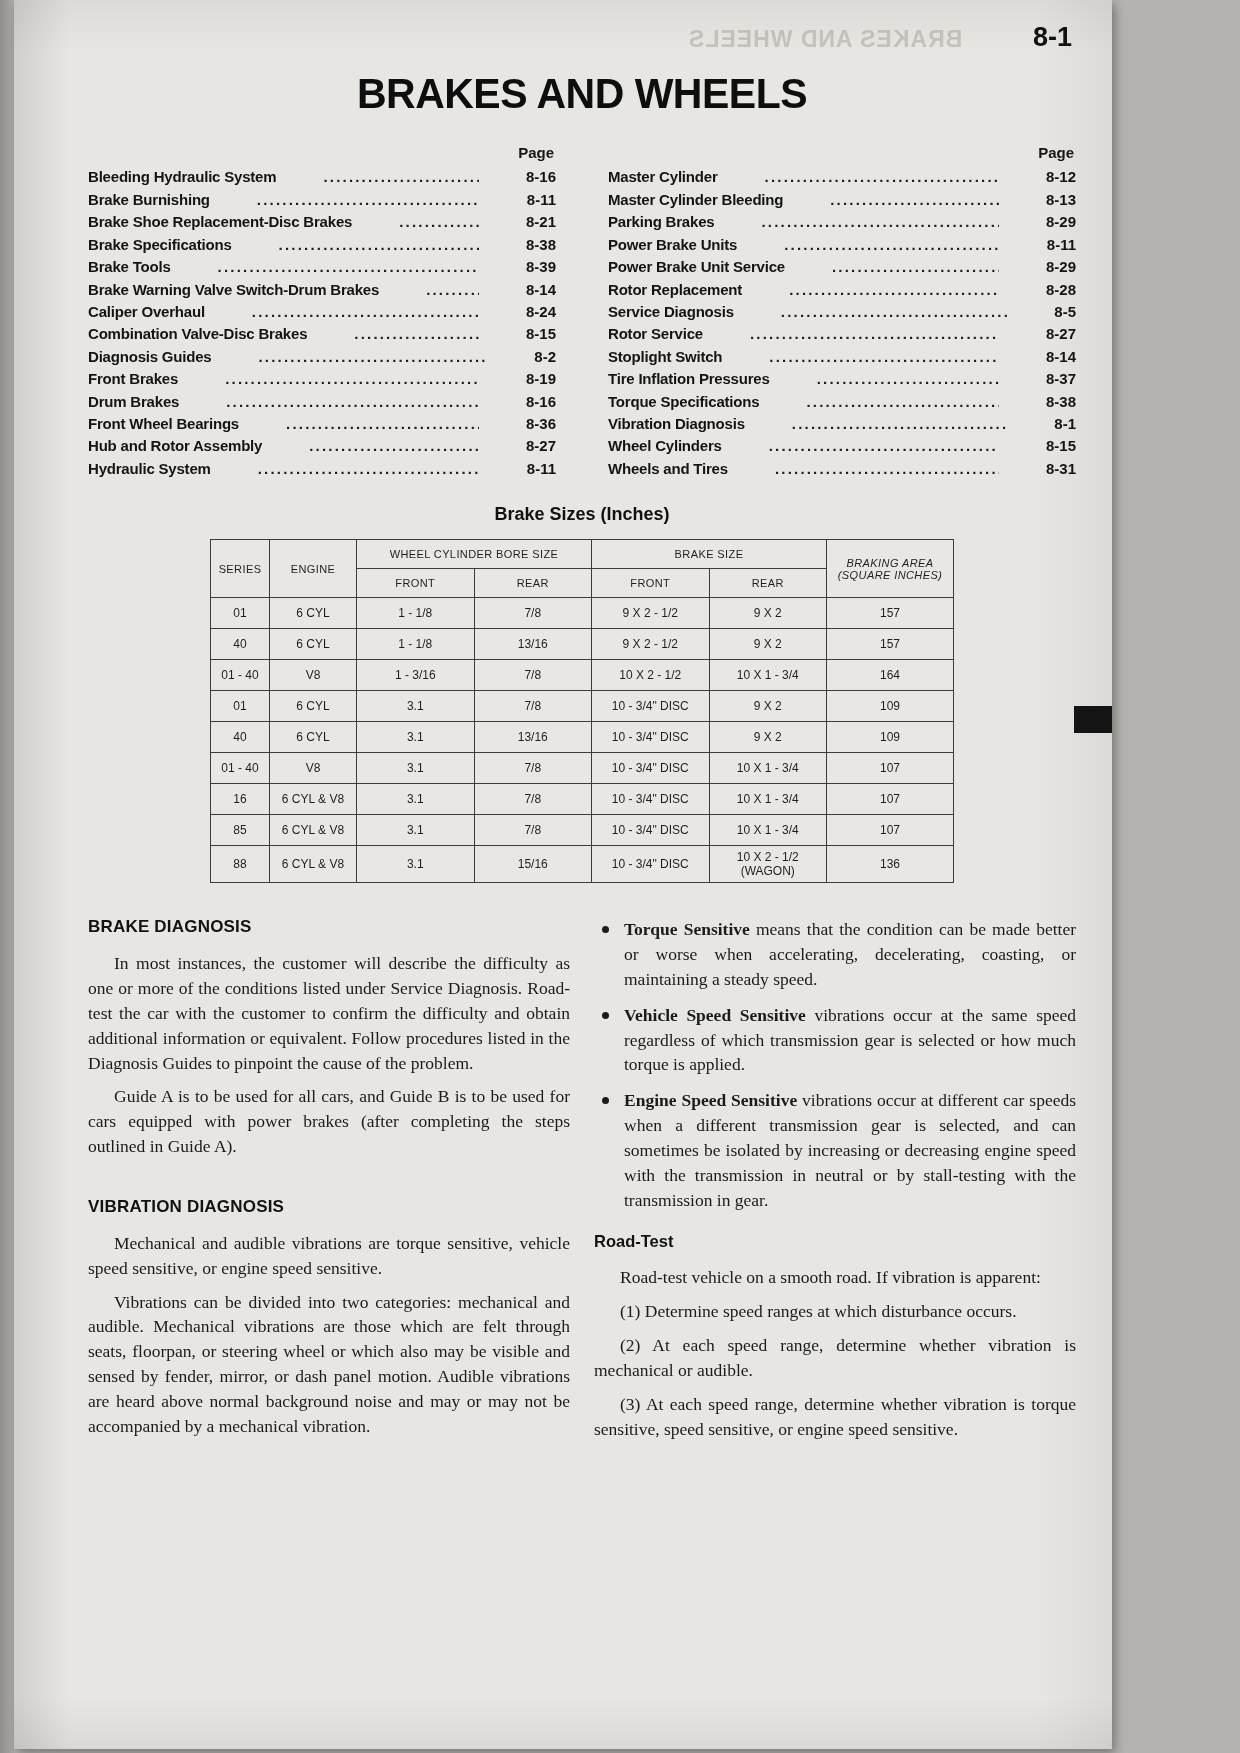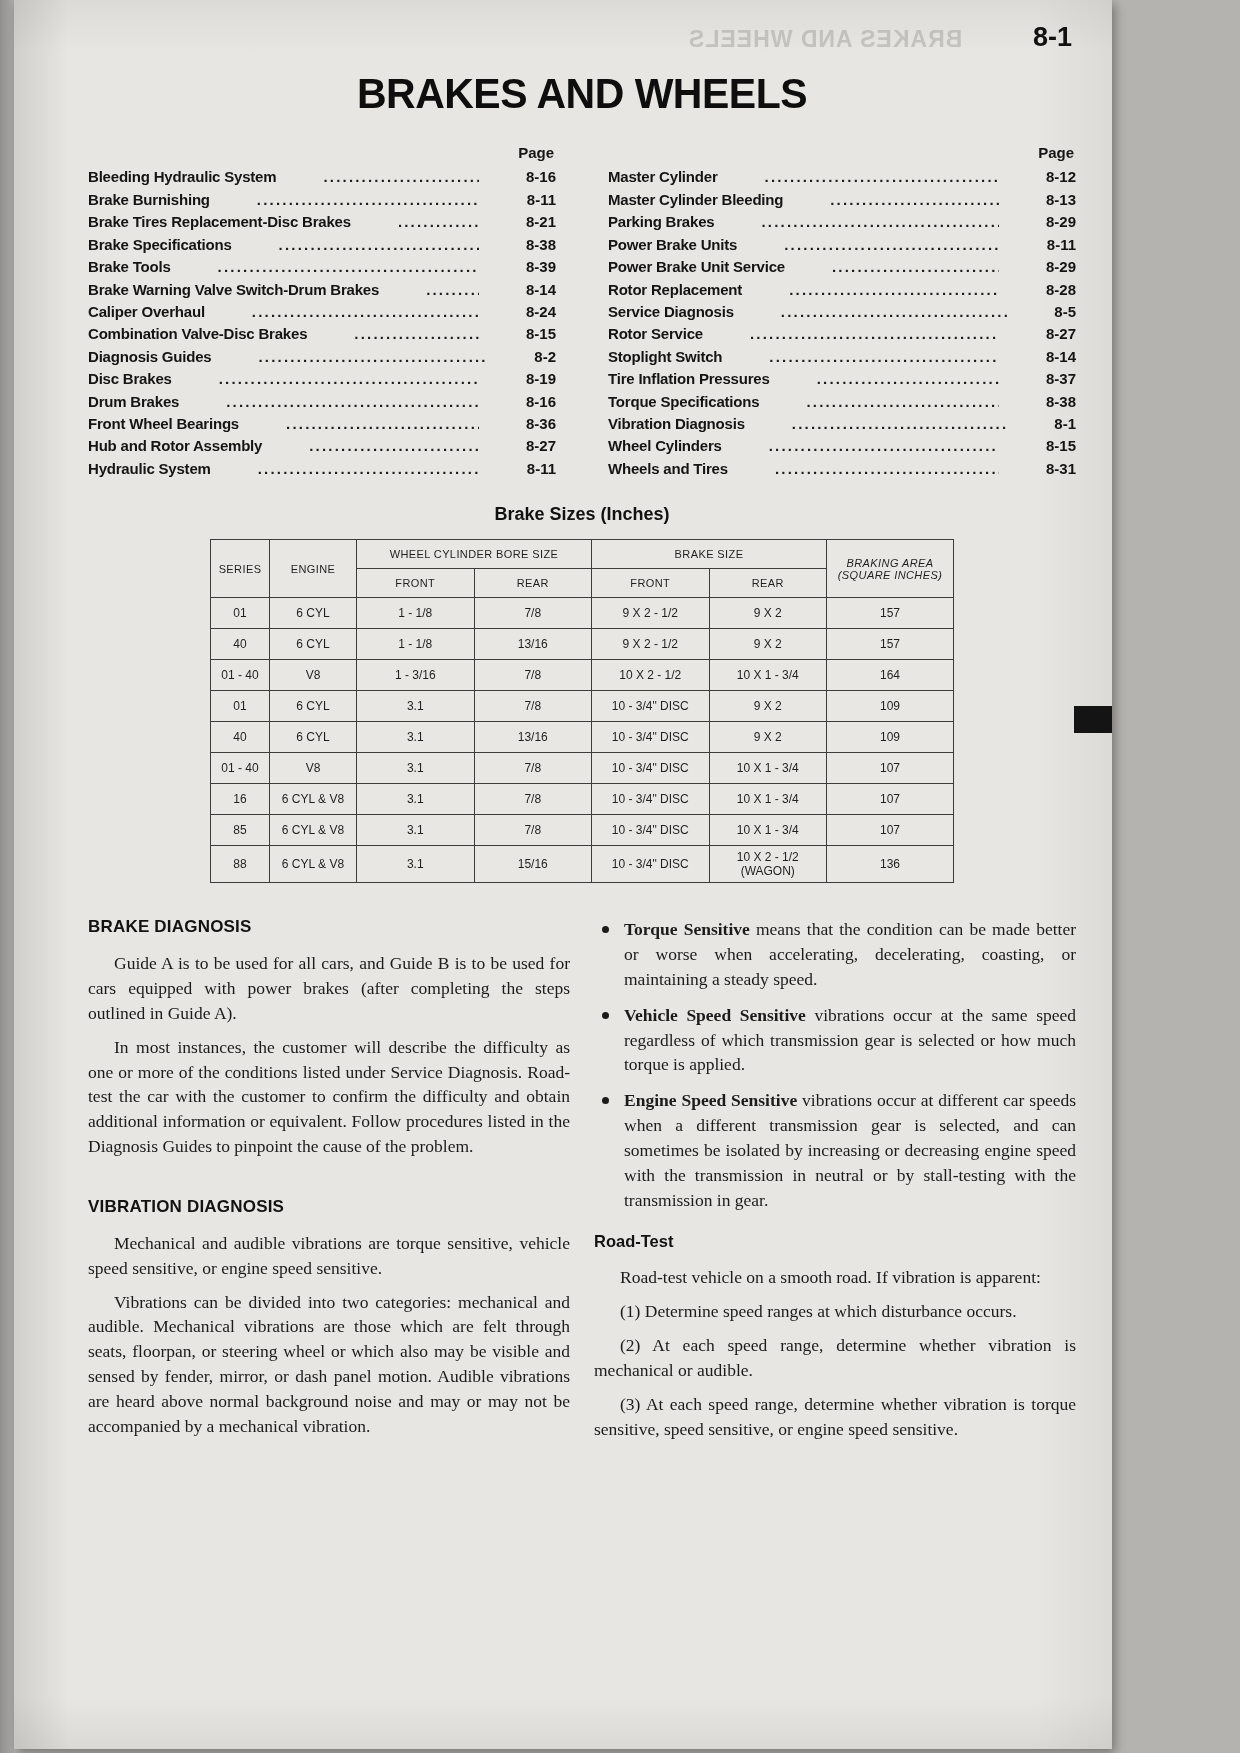--- a/index.html
+++ b/index.html
@@ -134,21 +134,21 @@
           <span class="toc-label">Bleeding Hydraulic System</span>
           <span class="toc-dots"></span>
           <span class="toc-page">8-16</span>
         </div>
       <div class="toc-row">
           <span class="toc-label">Brake Burnishing</span>
           <span class="toc-dots"></span>
           <span class="toc-page">8-11</span>
         </div>
       <div class="toc-row">
-          <span class="toc-label">Brake Tires Replacement-Disc Brakes</span>
+          <span class="toc-label">Brake Shoe Replacement-Disc Brakes</span>
           <span class="toc-dots"></span>
           <span class="toc-page">8-21</span>
         </div>
       <div class="toc-row">
           <span class="toc-label">Brake Specifications</span>
           <span class="toc-dots"></span>
           <span class="toc-page">8-38</span>
         </div>
       <div class="toc-row">
           <span class="toc-label">Brake Tools</span>
@@ -169,21 +169,21 @@
           <span class="toc-label">Combination Valve-Disc Brakes</span>
           <span class="toc-dots"></span>
           <span class="toc-page">8-15</span>
         </div>
       <div class="toc-row">
           <span class="toc-label">Diagnosis Guides</span>
           <span class="toc-dots"></span>
           <span class="toc-page">8-2</span>
         </div>
       <div class="toc-row">
-          <span class="toc-label">Disc Brakes</span>
+          <span class="toc-label">Front Brakes</span>
           <span class="toc-dots"></span>
           <span class="toc-page">8-19</span>
         </div>
       <div class="toc-row">
           <span class="toc-label">Drum Brakes</span>
           <span class="toc-dots"></span>
           <span class="toc-page">8-16</span>
         </div>
       <div class="toc-row">
           <span class="toc-label">Front Wheel Bearings</span>
@@ -378,22 +378,22 @@
           <td>10 X 2 - 1/2 (WAGON)</td>
           <td>136</td>
         </tr>
     </tbody>
   </table>
 
   <div class="body-wrap">
 
     <div class="body-col">
       <h3 class="section-heading">BRAKE DIAGNOSIS</h3>
+      <p>In most instances, the customer will describe the difficulty as one or more of the conditions listed under Service Diagnosis. Road-test the car with the customer to confirm the difficulty and obtain additional information or equivalent. Follow procedures listed in the Diagnosis Guides to pinpoint the cause of the problem.</p>
       <p>Guide A is to be used for all cars, and Guide B is to be used for cars equipped with power brakes (after completing the steps outlined in Guide A).</p>
-      <p>In most instances, the customer will describe the difficulty as one or more of the conditions listed under Service Diagnosis. Road-test the car with the customer to confirm the difficulty and obtain additional information or equivalent. Follow procedures listed in the Diagnosis Guides to pinpoint the cause of the problem.</p>
 
       <h3 class="section-heading spacer-above">VIBRATION DIAGNOSIS</h3>
       <p>Mechanical and audible vibrations are torque sensitive, vehicle speed sensitive, or engine speed sensitive.</p>
       <p>Vibrations can be divided into two categories: mechanical and audible. Mechanical vibrations are those which are felt through seats, floorpan, or steering wheel or which also may be visible and sensed by fender, mirror, or dash panel motion. Audible vibrations are heard above normal background noise and may or may not be accompanied by a mechanical vibration.</p>
     </div>
 
     <div class="body-col">
       <ul class="bullets">
         <li>
           <span class="bullet-dot"></span>

